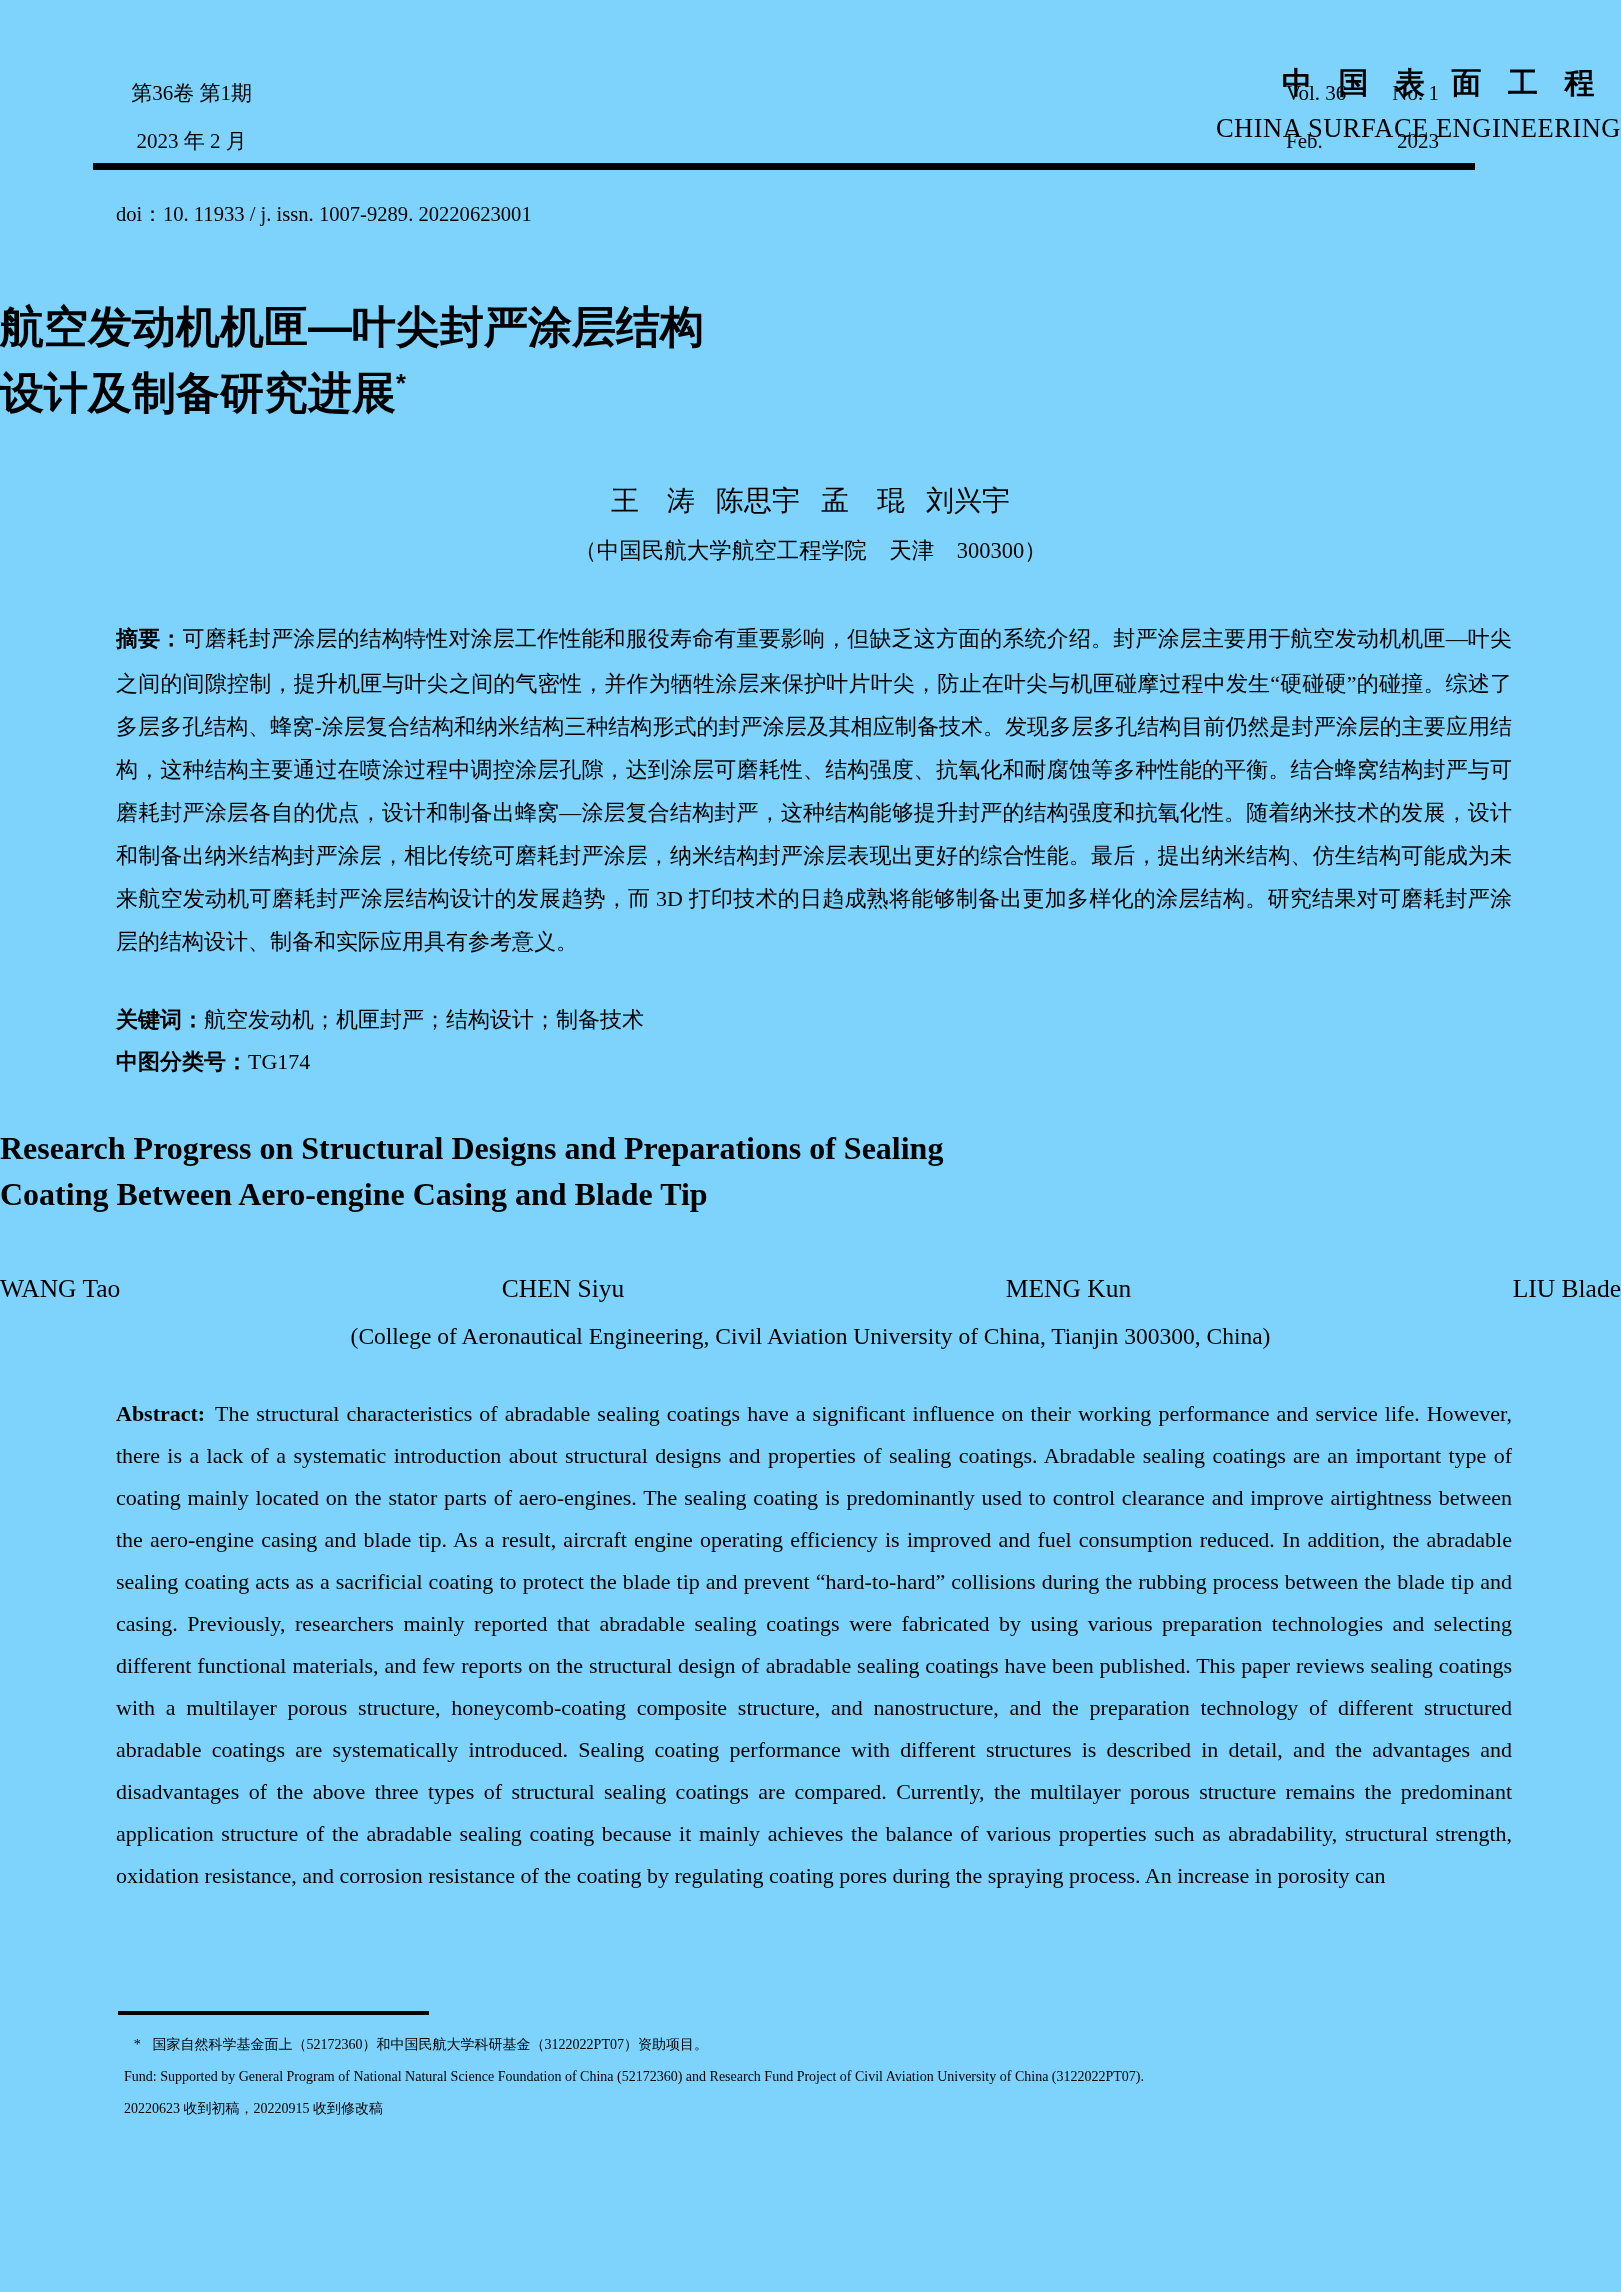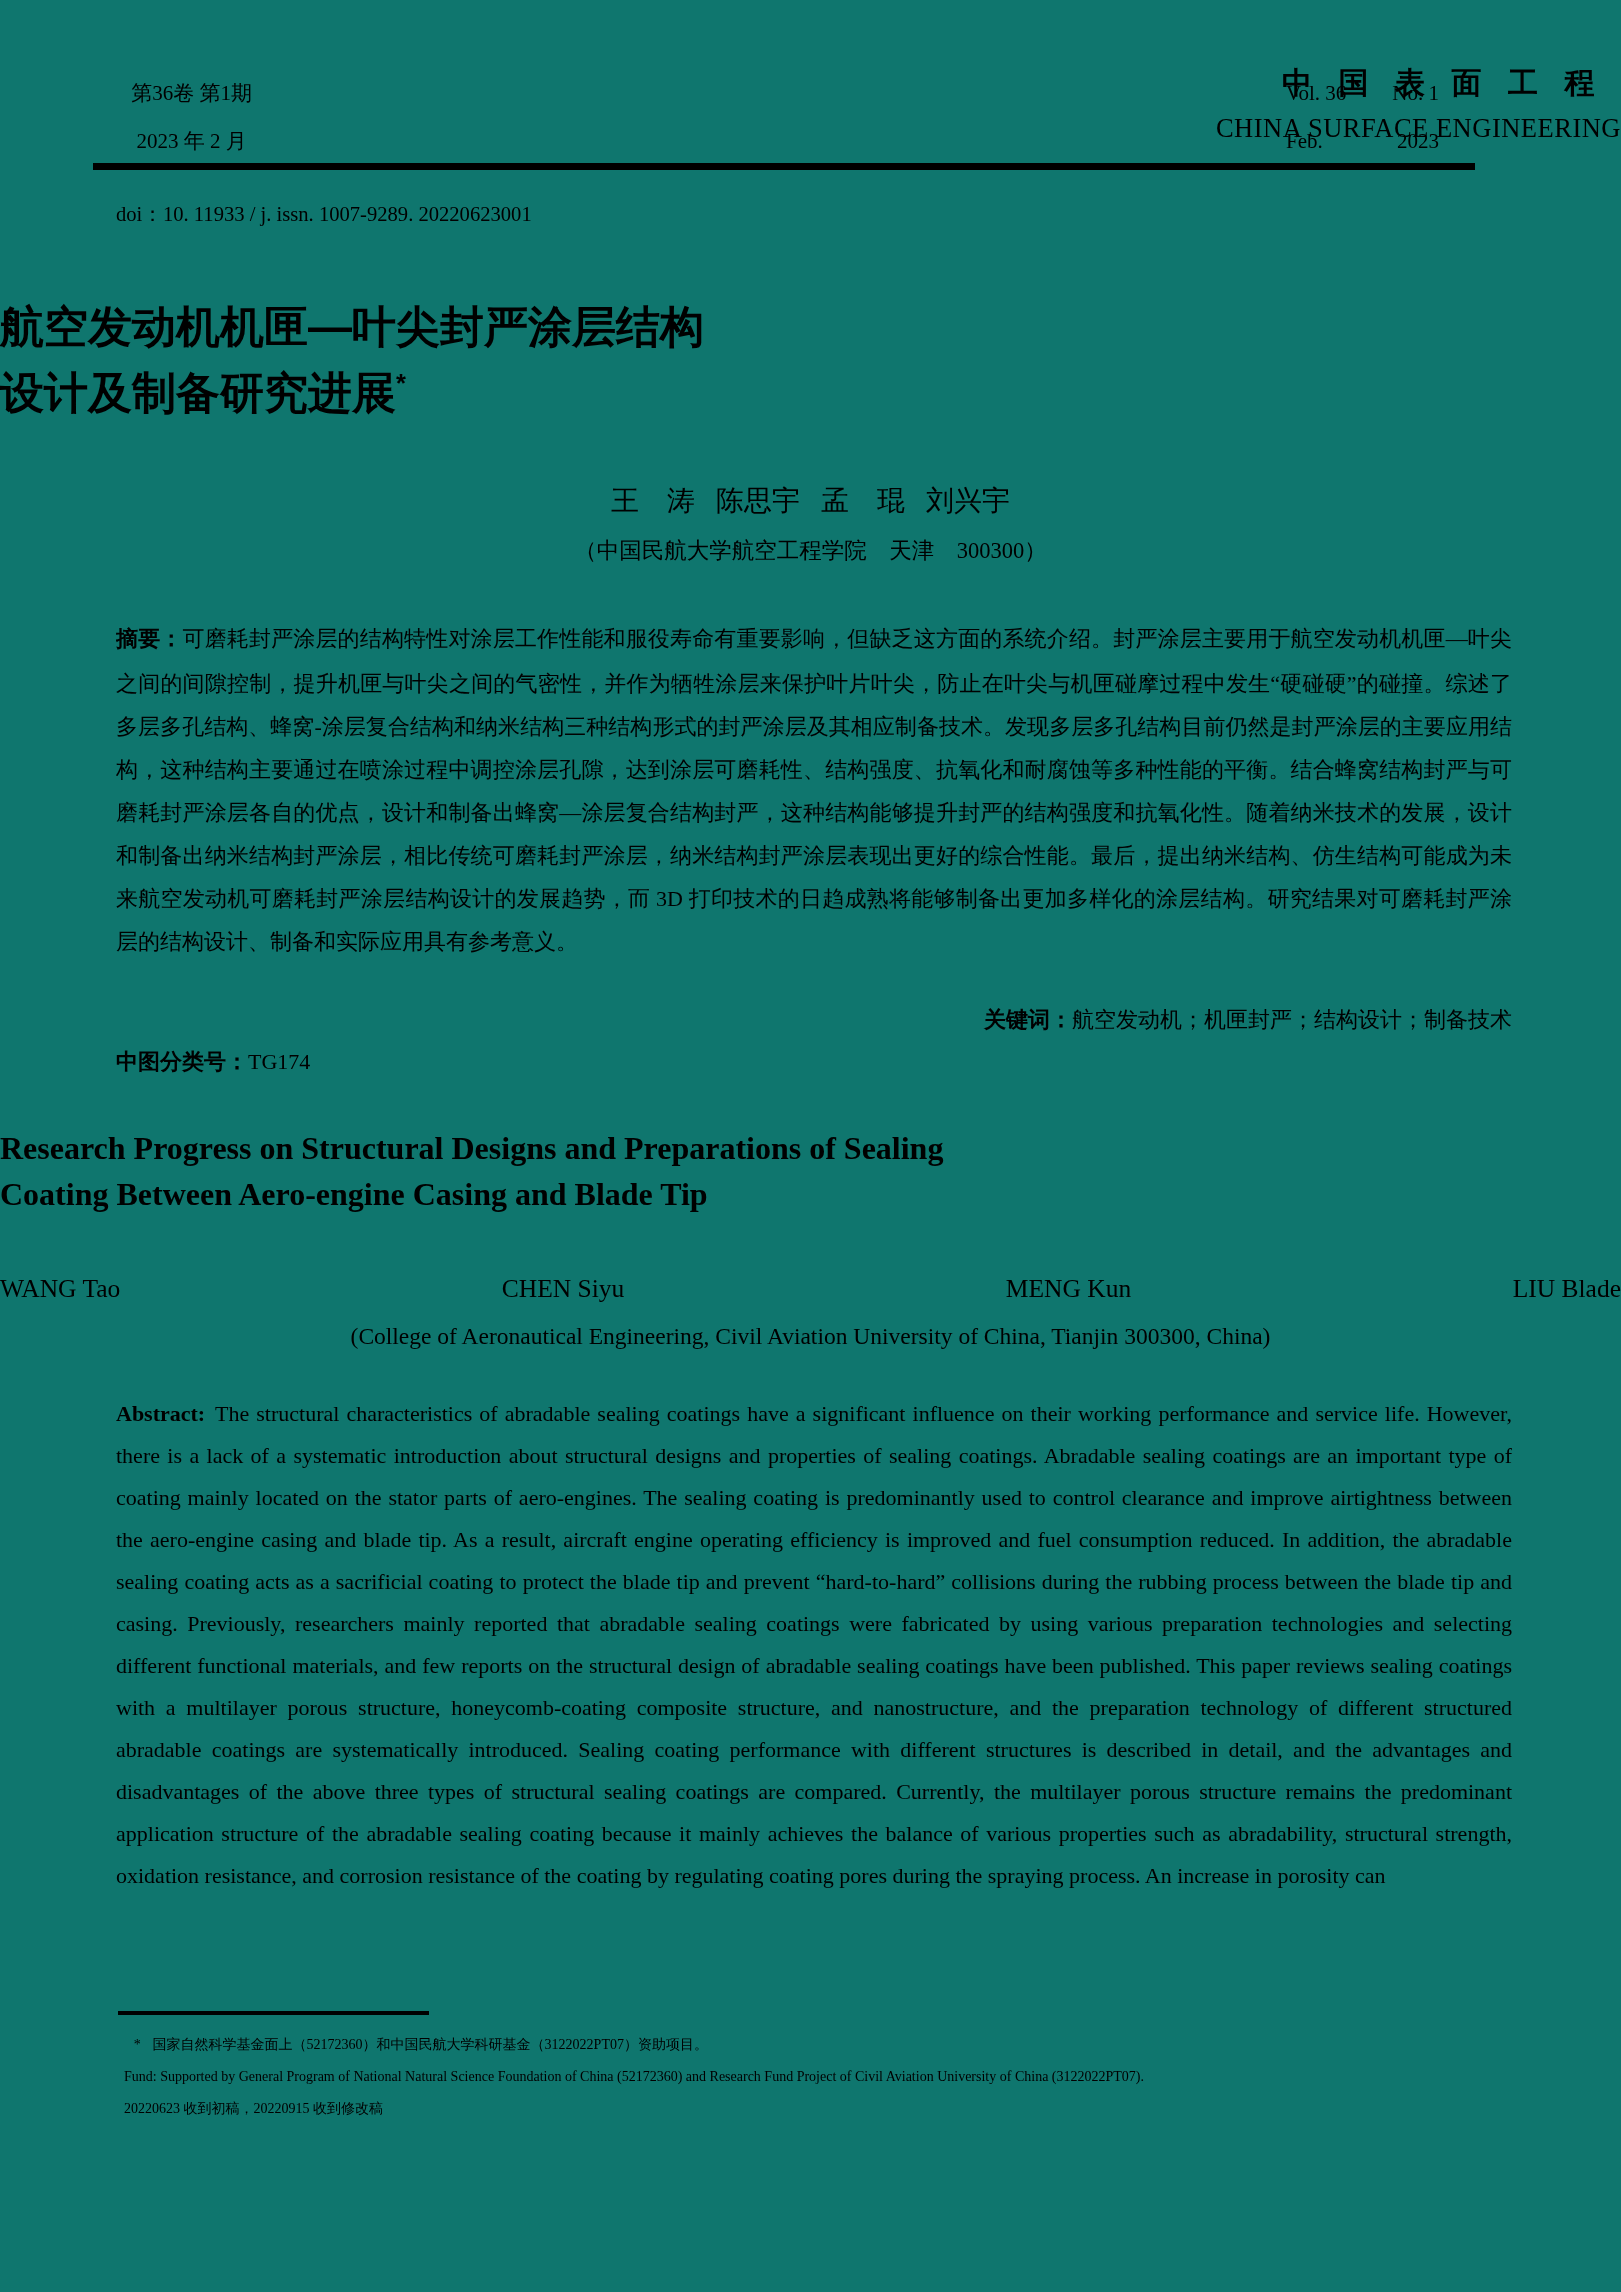--- a/index.html
+++ b/index.html
@@ -1,19 +1,19 @@
 <!DOCTYPE html>
 <html><head>
 <meta charset="utf-8">
 <style>
   html,body{margin:0;padding:0;background:#888;}
   .page{
     position:relative;
     width:1621px;height:2293px;
-    background:#0f766e;
+    background:#7dd3fc;
     margin:0 auto;
     font-family:"Liberation Serif","DejaVu Serif",serif;
     color:#000;
     overflow:hidden;
   }
   .abs{position:absolute;}
   
   .hdr-left{left:108px;top:69px;width:167px;text-align:center;font-size:21px;line-height:48px;}
   .hdr-center{left:0;right:0;top:61px;text-align:right;}
   .journal-zh{font-size:30px;font-weight:bold;letter-spacing:26.5px;padding-left:26.5px;line-height:43px;}
@@ -28,21 +28,21 @@
     font-family:"Liberation Sans","DejaVu Sans",sans-serif;
     font-weight:bold;font-size:44px;line-height:66px;}
   .title-zh sup{font-size:25.5px;vertical-align:super;line-height:0;}
   .authors-zh{left:0;right:0;top:482px;display:flex;justify-content:center;gap:21px;
     font-size:28px;}
   .affil-zh{left:0;right:0;top:535px;text-align:center;font-size:22.5px;}
   
   .abstract-zh{left:116px;top:617px;width:1396px;height:384px;overflow:hidden;
     font-size:22px;line-height:43px;text-align:justify;}
   .zh-label{font-family:Liberation Mono, monospace;font-weight:bold;}
-  .kw-line{left:116px;top:999px;width:1396px;font-size:22px;line-height:42px;text-align:right;}
+  .kw-line{left:116px;top:999px;width:1396px;font-size:22px;line-height:42px;}
   .clc-line{left:116px;top:1041px;width:1396px;font-size:22px;line-height:42px;}
   
   .title-en{left:0;right:0;top:1125px;text-align:left;font-weight:bold;
     font-size:32px;line-height:46px;}
   .authors-en{left:0;right:0;top:1274px;display:flex;justify-content:space-between;gap:37px;
     font-size:25.5px;}
   .affil-en{left:0;right:0;top:1323px;text-align:center;font-size:23.5px;}
   
   .abstract-en{left:116px;top:1393px;width:1396px;height:598px;overflow:hidden;
     font-size:22px;line-height:42px;text-align:justify;}

